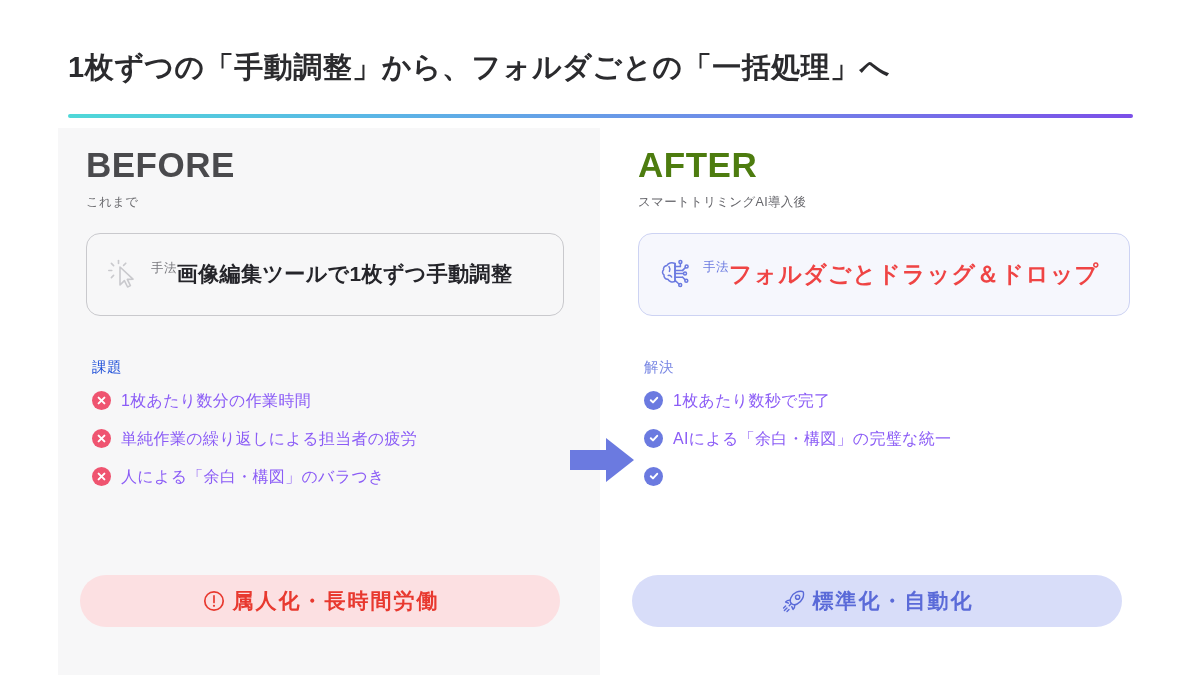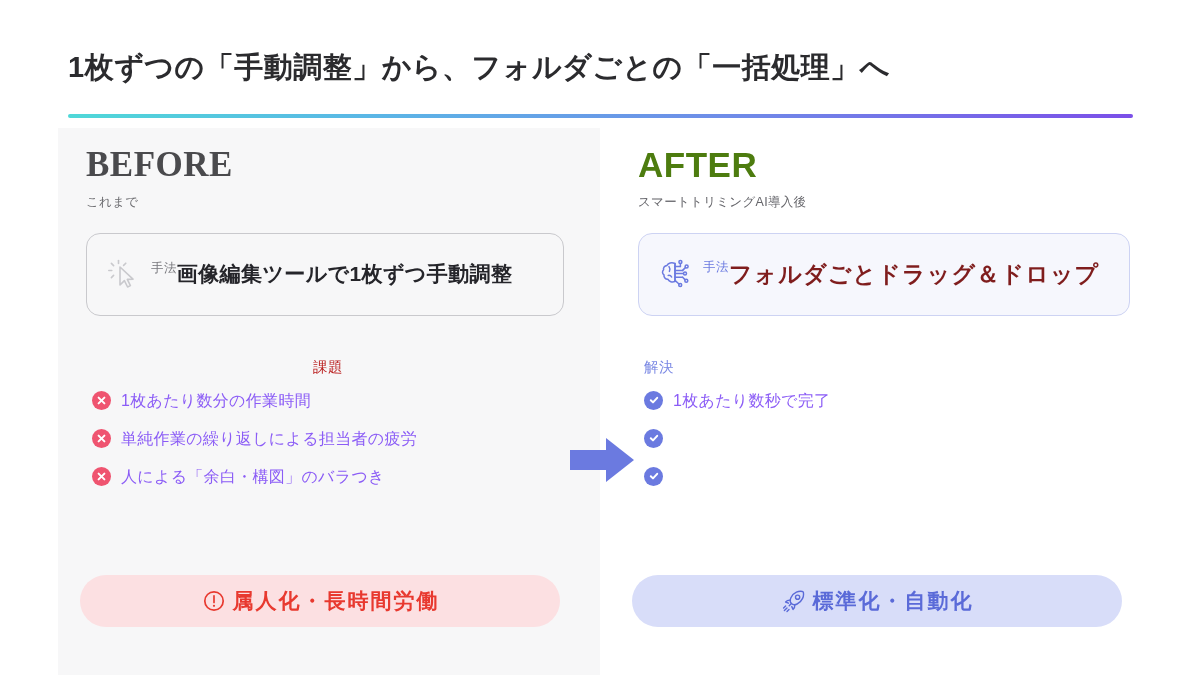--- a/index.html
+++ b/index.html
@@ -69,21 +69,21 @@
     background: #ffffff;
     padding: 18px 30px 0 20px;
   }
 
   .col-head {
     font-size: 35px;
     font-weight: 700;
     letter-spacing: 0.5px;
     line-height: 1.1;
   }
-  .col-before .col-head { color: #4a4a4d; font-family: Liberation Serif, serif; }
+  .col-before .col-head { color: #4a4a4d; }
   .col-after  .col-head { color: #4d7c0f; }
 
   .col-sub {
     margin-top: 9px;
     font-size: 12.5px;
     color: #6c6c70;
     letter-spacing: 0.3px;
   }
   .col-after .col-sub { color: #65656a; }
 
@@ -121,30 +121,30 @@
   }
   .method-before .method-label { color: #77777c; }
   .method-after  .method-label { color: #6b7ae0; }
   .method-value {
     font-size: 21px;
     font-weight: 700;
     letter-spacing: 0.4px;
     white-space: nowrap;
   }
   .method-before .method-value { color: #25252a; }
-  .method-after  .method-value { color: #7f1d1d; font-size: 23px; letter-spacing: 1.2px; }
+  .method-after  .method-value { color: #ef4444; font-size: 23px; letter-spacing: 1.2px; }
 
   
   .list-block { margin-top: 42px; padding-left: 6px; }
   .list-title {
     font-size: 14.5px;
     letter-spacing: 0.5px;
     margin-bottom: 14px;
   }
-  .before-title { color: #b91c1c; text-align: center; }
+  .before-title { color: #1d4ed8; }
   .after-title  { color: #7b89e4; }
 
   .list-item {
     display: flex;
     align-items: center;
     margin-bottom: 19px;
   }
   .bullet-icon {
     width: 19px;
     height: 19px;
@@ -321,20 +321,21 @@
           </span>
           <span class="list-text">1枚あたり数秒で完了</span>
         </div>
 
         <div class="list-item">
           <span class="bullet-icon bullet-check">
             <svg width="12" height="12" viewBox="0 0 12 12" fill="none" stroke="#ffffff" stroke-width="2" stroke-linecap="round" stroke-linejoin="round">
               <polyline points="2.8,6.2 5,8.4 9.2,3.8"></polyline>
             </svg>
           </span>
+          <span class="list-text">AIによる「余白・構図」の完璧な統一</span>
         </div>
 
         <div class="list-item">
           <span class="bullet-icon bullet-check">
             <svg width="12" height="12" viewBox="0 0 12 12" fill="none" stroke="#ffffff" stroke-width="2" stroke-linecap="round" stroke-linejoin="round">
               <polyline points="2.8,6.2 5,8.4 9.2,3.8"></polyline>
             </svg>
           </span>
         </div>
       </div>

